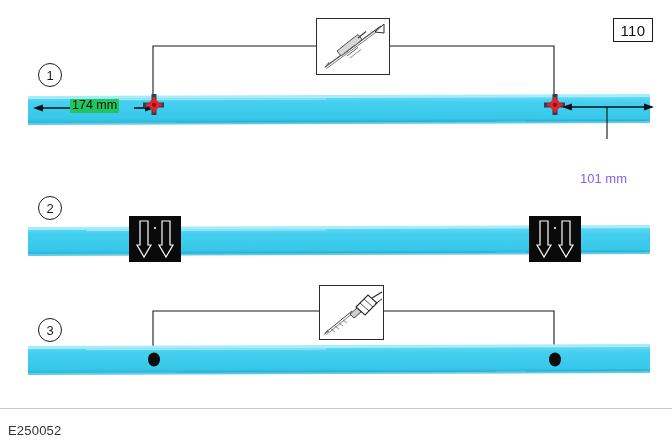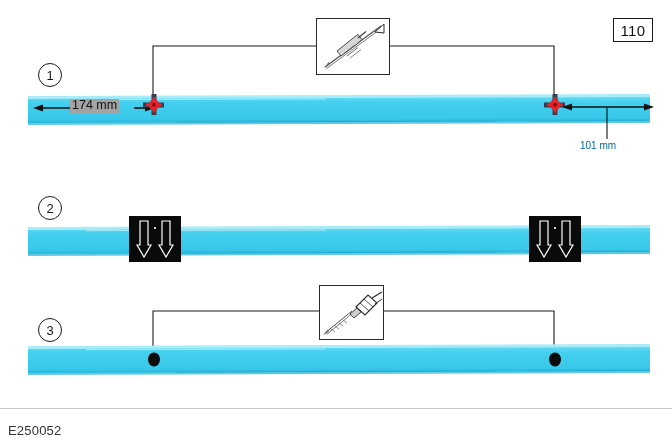--- a/index.html
+++ b/index.html
@@ -50,30 +50,31 @@
   }
   .callout-box svg { display: block; }
 
   
   .leader { stroke: #1a1a1a; stroke-width: 1.1px; fill: none; }
 
   
   .dim-label {
     font-size: 12.5px;
     color: #111111;
-    background: #a3a3a3;
+    background: #22c55e;
     padding: 0 2px;
     white-space: nowrap;
     line-height: 1.1;
   }
   .dim-label-plain {
-    font-size: 10px;
-    color: #0369a1;
+    font-size: 13px;
+    color: #8b5cf6;
     white-space: nowrap;
     line-height: 1.1;
+    margin-top: 32px;
   }
 
   
   .drill-panel {
     background: #0a0a0a;
     box-sizing: border-box;
   }
   .drill-panel svg { display: block; }
 
   

